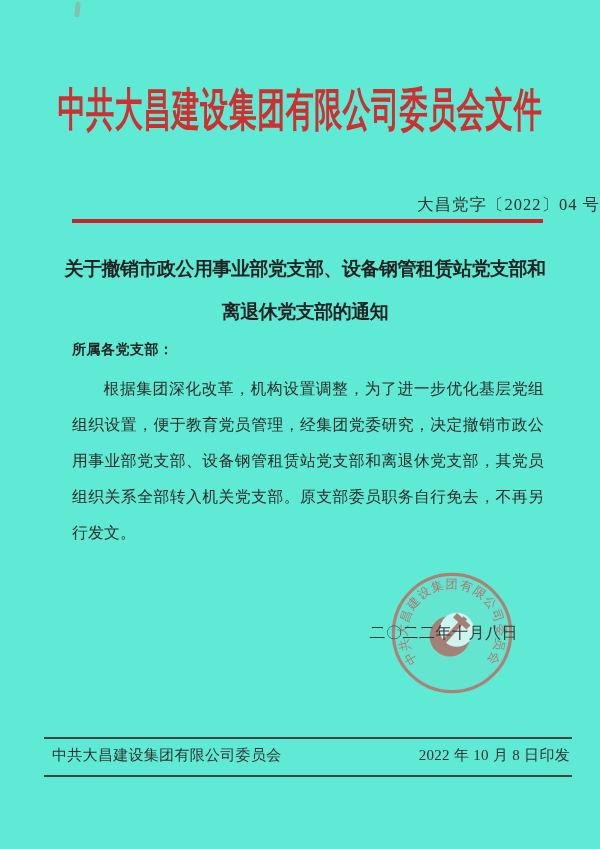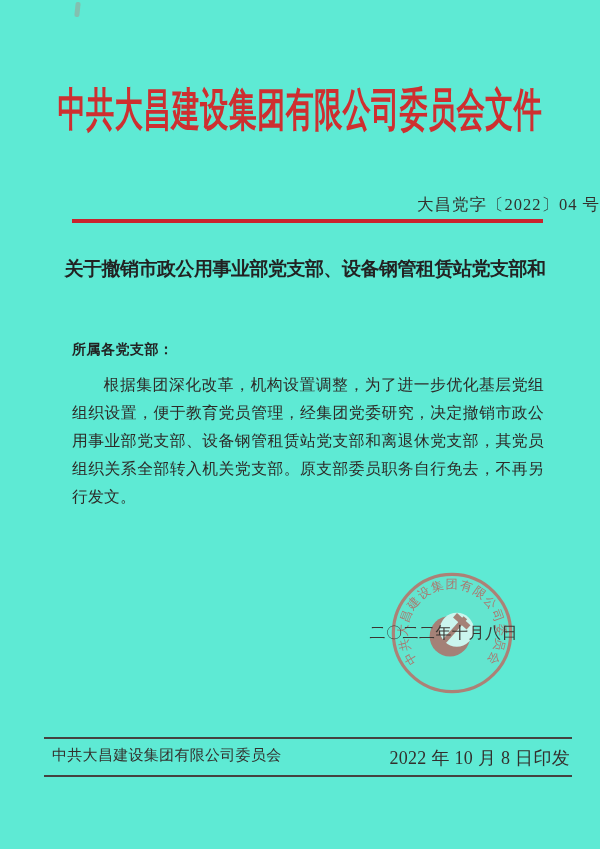--- a/index.html
+++ b/index.html
@@ -59,21 +59,21 @@
     position: absolute; top: 341px; left: 72px;
     font-weight: 700;
     font-size: 14px;
     letter-spacing: 0.5px;
     color: #222;
   }
   .body-text {
     position: absolute; top: 371px; left: 72px;
     width: 472px;
     font-size: 15.8px;
-    line-height: 28px;
+    line-height: 36px;
     text-align: justify;
     text-indent: 2em;
     letter-spacing: 0.2px;
     color: #2e2b28;
   }
   .seal-wrap {
     position: absolute; left: 388px; top: 569px;
     width: 128px; height: 128px;
     z-index: 1;
     opacity: 0.85;
@@ -91,40 +91,41 @@
     background: #454240;
   }
   .footer-rule-top { top: 737px; }
   .footer-rule-bottom { top: 775px; }
   .footer-issuer {
     position: absolute; top: 746px; left: 52px;
     font-size: 15px; letter-spacing: 0.3px; color: #33302d;
   }
   .footer-printdate {
     position: absolute; top: 746px; right: 30px;
-    font-size: 18px; letter-spacing: 0.3px; color: #33302d;
+    font-size: 15px; letter-spacing: 0.3px; color: #33302d;
   }
 </style>
 </head>
 <body>
 
 <div class="page">
 
   <div class="corner-mark"></div>
 
   <div class="letterhead">
     <span class="letterhead-inner">中共大昌建设集团有限公司委员会文件</span>
   </div>
 
   <div class="doc-number">大昌党字〔2022〕04 号</div>
 
   <div class="red-rule"></div>
 
   <div class="doc-title">
     <div>关于撤销市政公用事业部党支部、设备钢管租赁站党支部和</div>
+    <div>离退休党支部的通知</div>
   </div>
 
   <div class="salutation">所属各党支部：</div>
 
   <div class="body-text">根据集团深化改革，机构设置调整，为了进一步优化基层党组组织设置，便于教育党员管理，经集团党委研究，决定撤销市政公用事业部党支部、设备钢管租赁站党支部和离退休党支部，其党员组织关系全部转入机关党支部。原支部委员职务自行免去，不再另行发文。</div>
 
   <div class="seal-wrap">
     <svg width="128" height="128" viewBox="0 0 120 120">
       <defs>
         <path id="ringpath" d="M 30.3,89.7 A 42,42 0 1 1 89.7,89.7" fill="none"></path>

